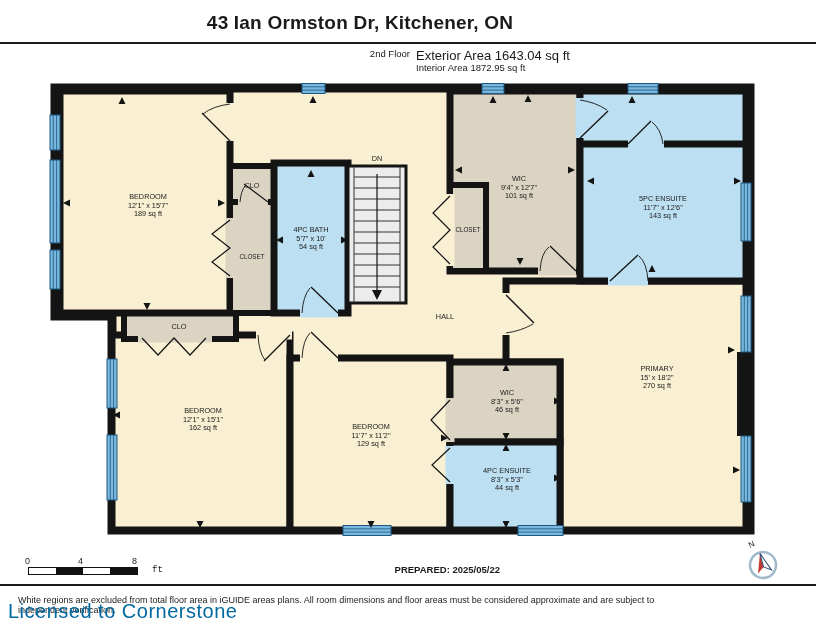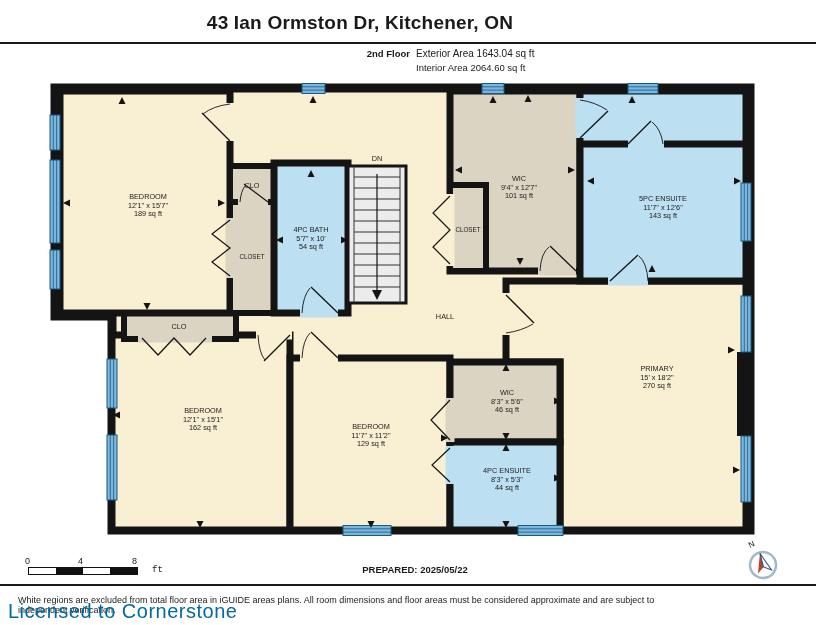--- a/index.html
+++ b/index.html
@@ -1,27 +1,27 @@
 <!DOCTYPE html>
 <html><head>
 <meta charset="utf-8">
 <style>
   html,body{margin:0;padding:0;background:#fff;}
   #page{position:relative;width:816px;height:625px;background:#fff;overflow:hidden;
         font-family:"Liberation Sans",sans-serif;color:#1a1a1a;}
   .abs{position:absolute;}
   #title{top:12px;left:0;width:720px;text-align:center;font-size:19px;font-weight:bold;letter-spacing:.2px;}
   #hdr-rule{top:42px;left:0;width:816px;height:2px;background:#1a1a1a;}
-  #floor-label{top:48px;left:250px;width:160px;text-align:right;font-size:9.5px;font-weight:bold;}
-  #ext-area{top:48px;left:416px;font-size:10px;}
+  #floor-label{top:48px;left:250px;width:160px;text-align:right;font-size:9.5px;font-weight:normal;}
+  #ext-area{top:48px;left:416px;font-size:13px;}
   #int-area{top:62px;left:416px;font-size:9.5px;}
   #ftr-rule{top:584px;left:0;width:816px;height:2px;background:#1a1a1a;}
   #disclaimer{top:595px;left:18px;width:640px;font-size:9px;color:#222;}
   #watermark{top:600px;left:8px;font-size:20px;color:#0369a1;letter-spacing:.5px;}
-  #prepared{top:564px;left:330px;width:170px;text-align:center;font-size:9.5px;font-weight:600;}
+  #prepared{top:564px;left:330px;width:170px;text-align:right;font-size:9.5px;font-weight:600;}
   
   #scalebar{top:556px;left:28px;width:160px;height:22px;}
   .sb-num{position:absolute;top:0;font-size:9px;}
   #sb-bar{position:absolute;top:11px;left:0;width:108px;height:6px;border:1px solid #111;display:flex;}
   .sb-seg{width:27px;height:6px;}
   #sb-ft{position:absolute;top:9px;left:124px;font-size:9px;font-family:Liberation Mono, monospace;}
   
   text{font-family:"Liberation Sans",sans-serif;fill:#222;}
   .rl{font-size:7.3px;text-anchor:middle;}
   .rs{font-size:6.3px;text-anchor:middle;}
@@ -31,21 +31,21 @@
 </style>
 </head>
 <body>
 
 <div id="page">
 
   <div class="abs" id="title">43 Ian Ormston Dr, Kitchener, ON</div>
   <div class="abs" id="hdr-rule"></div>
   <div class="abs" id="floor-label">2nd Floor</div>
   <div class="abs" id="ext-area">Exterior Area 1643.04 sq ft</div>
-  <div class="abs" id="int-area">Interior Area 2064.60 sq ft</div>
+  <div class="abs" id="int-area">Interior Area 1872.95 sq ft</div>
 
   <svg class="abs" style="top:0;left:0" width="816" height="556" viewBox="0 0 816 556">
 
     <path d="M55,88 L750,88 L750,530 L112,530 L112,316 L55,316 Z" fill="#F9EFD2" stroke="#141414" stroke-width="9" stroke-linejoin="miter"></path>
 
     <g>
       <rect x="112" y="335" width="178" height="195" fill="#F9EFD2" stroke="#141414" stroke-width="7"></rect>
     </g>
     <g>
       <rect x="124" y="311" width="112" height="28" fill="#DCD4C2" stroke="#141414" stroke-width="6"></rect>

